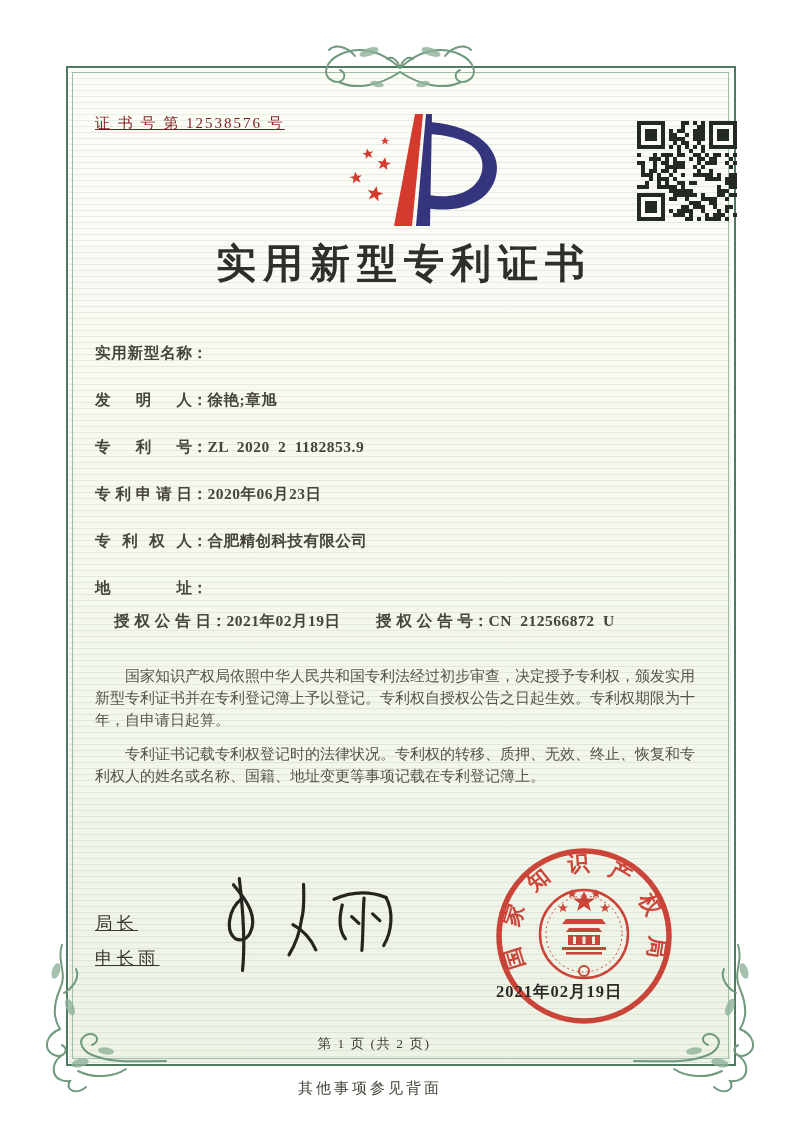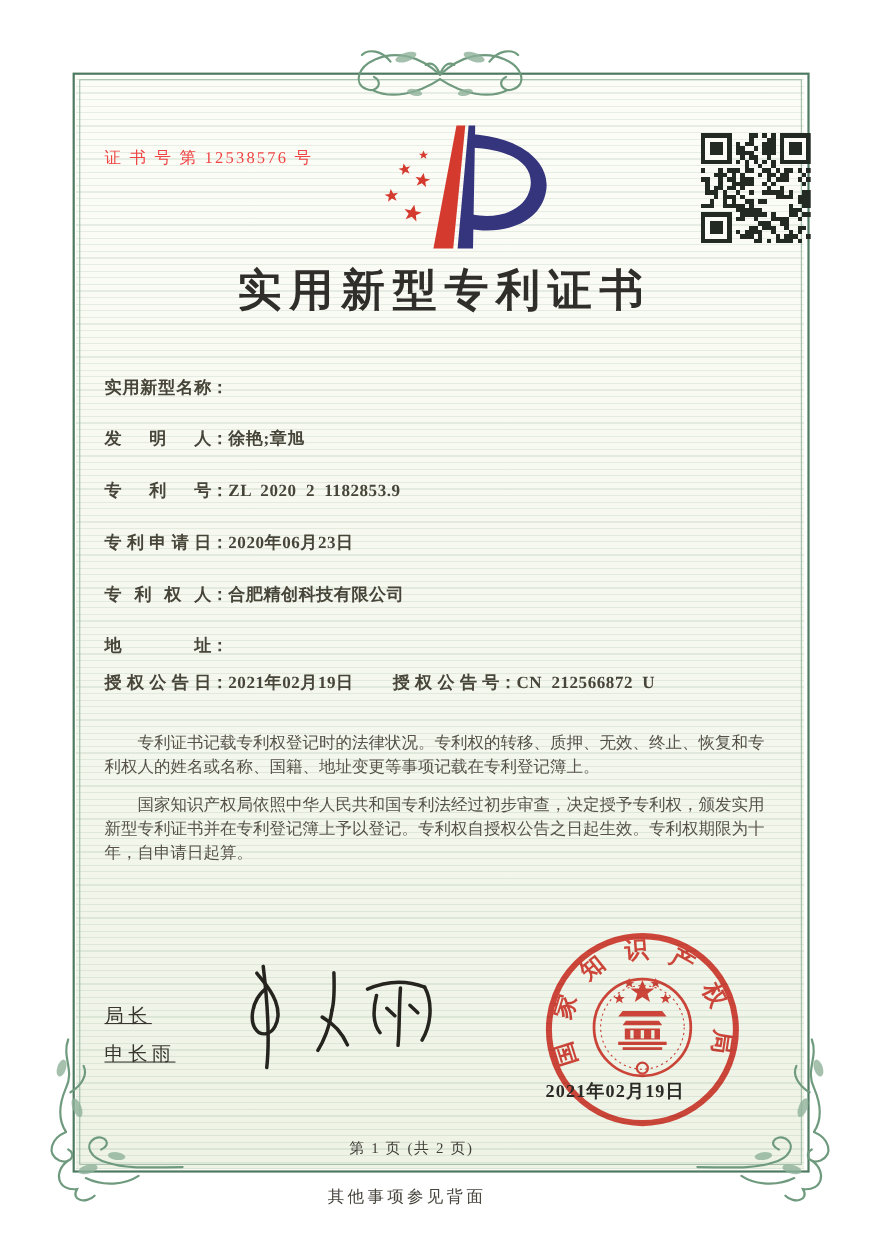--- a/index.html
+++ b/index.html
@@ -6,34 +6,34 @@
   .page{position:relative;width:800px;height:1132px;background:#ffffff;overflow:hidden;
         font-family:"Liberation Serif","DejaVu Serif",serif;color:#474439;}
   
   .frame-bg{position:absolute;left:69px;top:69px;width:662px;height:994px;
     background:
       repeating-linear-gradient(0deg, rgba(118,158,128,0.16) 0px, rgba(118,158,128,0.16) 1px, rgba(0,0,0,0) 1px, rgba(0,0,0,0) 6px),
       linear-gradient(180deg,#fdfdf8 0%,#f7f9f0 40%,#eef3e6 100%);}
   .frame{position:absolute;pointer-events:none;}
   .frame.outer{left:66px;top:66px;width:666px;height:996px;border:2.5px solid #4e7a5f;}
   .frame.inner{left:72px;top:72px;width:655px;height:985px;border:1.5px solid #9fbca8;}
-  .cert-number{position:absolute;left:95px;top:134px;font-size:15px;letter-spacing:2px;color:#ef4444;}
+  .cert-number{position:absolute;left:95px;top:114px;font-size:15px;letter-spacing:2px;color:#7f1d1d;text-decoration:underline;}
   .logo{position:absolute;left:328px;top:106px;width:185px;height:130px;}
   .qr{position:absolute;left:637px;top:121px;width:100px;height:100px;}
   .qr svg{width:100%;height:100%;}
   .title{position:absolute;left:0;top:236px;width:100%;margin:0;text-align:center;
          font-size:40px;font-weight:700;letter-spacing:7px;color:#2f2e2a;transform:translateX(4px);}
   .fields{position:absolute;left:95px;top:342px;width:615px;font-size:15.5px;}
   .frow{display:flex;align-items:flex-start;margin-bottom:25px;line-height:22px;font-weight:bold;}
   .frow.addr{margin-bottom:11px;}
   .flabel{display:inline-block;width:97px;text-align:justify;text-align-last:justify;flex:0 0 97px;}
   .colon{flex:0 0 14px;}
   .fvalue{letter-spacing:0.5px;word-spacing:4px;}
   .frow.addr .fvalue{width:452px;line-height:25px;}
-  .pair1{display:flex;flex:0 0 262px;}
+  .pair1{display:flex;flex:0 0 262px;margin-left:19px;}
   .pair2{display:flex;}
   .paras{position:absolute;left:95px;top:665px;width:613px;font-size:15px;line-height:22px;color:#56524a;}
   .paras p{margin:0;text-indent:2em;}
   .paras p + p{margin-top:12px;}
   .signer{position:absolute;left:95px;top:906px;font-size:17.5px;letter-spacing:4px;color:#38362f;line-height:35px;text-decoration:underline;}
   .signature{position:absolute;left:205px;top:870px;width:215px;height:112px;transform:rotate(-2deg);}
   .seal{position:absolute;left:492px;top:844px;width:184px;height:184px;opacity:0.93;mix-blend-mode:multiply;}
   .seal-date{position:absolute;left:496px;top:981px;font-size:16.5px;letter-spacing:1px;color:#2b2a26;font-weight:600;}
   .page-footer{position:absolute;top:1035px;left:0;width:100%;text-align:center;font-size:13.5px;
                letter-spacing:1.5px;color:#3f3e38;transform:translateX(-26px);}
@@ -377,22 +377,22 @@
       </span>
       <span class="pair2">
         <span class="flabel">授权公告号</span>
           <span class="colon">：</span>
         <span class="fvalue">CN 212566872 U</span>
       </span>
     </div>
   </div>
 
   <div class="paras">
+    <p>国家知识产权局依照中华人民共和国专利法经过初步审查，决定授予专利权，颁发实用新型专利证书并在专利登记簿上予以登记。专利权自授权公告之日起生效。专利权期限为十年，自申请日起算。</p>
     <p>专利证书记载专利权登记时的法律状况。专利权的转移、质押、无效、终止、恢复和专利权人的姓名或名称、国籍、地址变更等事项记载在专利登记簿上。</p>
-    <p>国家知识产权局依照中华人民共和国专利法经过初步审查，决定授予专利权，颁发实用新型专利证书并在专利登记簿上予以登记。专利权自授权公告之日起生效。专利权期限为十年，自申请日起算。</p>
   </div>
 
   <div class="signer">
     <div>局长</div>
     <div>申长雨</div>
   </div>
 
   <svg class="signature" viewBox="0 0 215 112" fill="none" stroke="#26241f" stroke-width="3.2" stroke-linecap="round">
     <path d="M38,26 C24,36 20,58 30,66 C42,72 52,56 46,38 C42,26 34,18 30,12"></path>
     <path d="M36,6 C38,30 40,70 36,98"></path>

